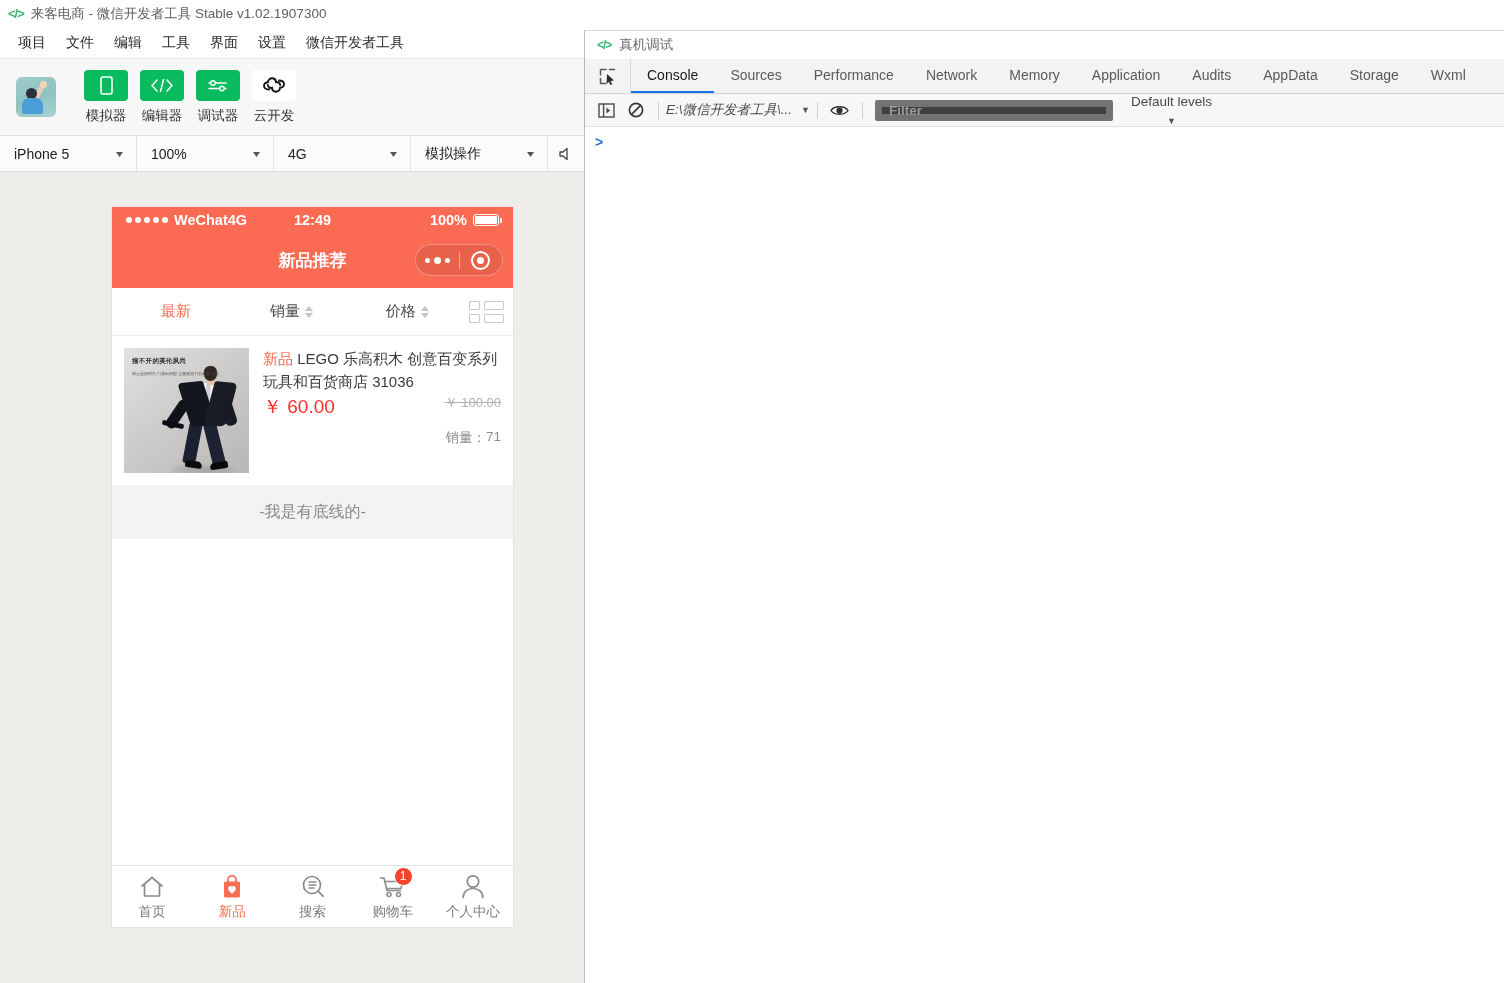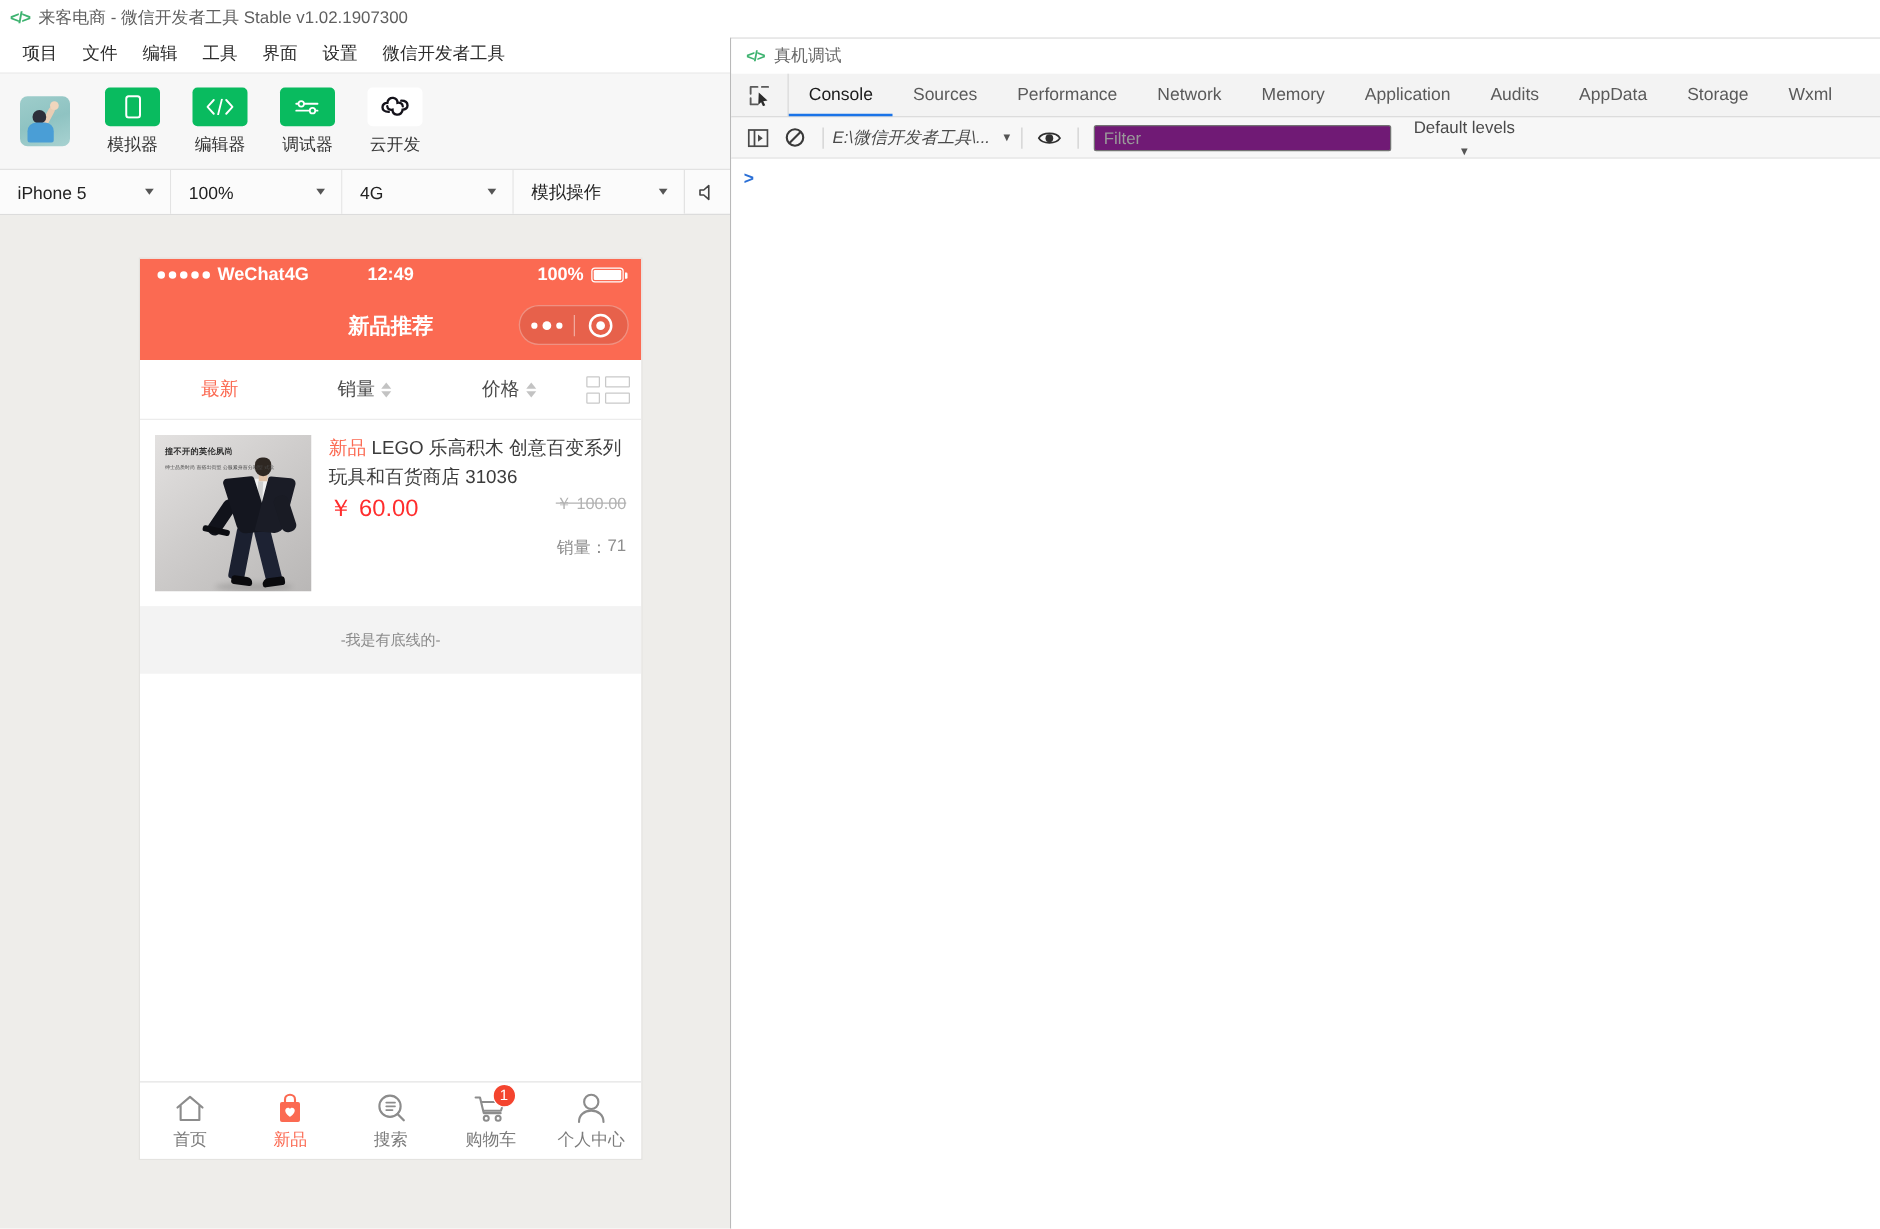--- a/index.html
+++ b/index.html
@@ -40,21 +40,21 @@
   .avatar {
     width:40px; height:40px; border-radius:6px;
     background: linear-gradient(160deg,#9ecdcb 0%,#8fc3c2 50%,#a8d2d1 100%);
     position:relative; overflow:hidden;
   }
   .avatar .fig-head { position:absolute; left:10px; top:11px; width:11px; height:11px; border-radius:50%; background:#2d2f3a; }
   .avatar .fig-body { position:absolute; left:6px; top:21px; width:21px; height:16px; border-radius:7px 7px 2px 2px; background:#4a9ed6; }
   .avatar .fig-arm  { position:absolute; left:20px; top:8px; width:5px; height:17px; background:#e9cdb4; transform:rotate(28deg); border-radius:3px;}
   .avatar .fig-hand { position:absolute; left:24px; top:4px; width:7px; height:7px; border-radius:50%; background:#f0d6bd; }
 
-  .tool-btns { display:flex; align-items:center; gap:14px; }
+  .tool-btns { display:flex; align-items:center; }
   .tool-btn { width:56px; display:flex; flex-direction:column; align-items:center; cursor:pointer; }
   .tool-ico {
     width:44px; height:31px; border-radius:4px;
     display:flex; align-items:center; justify-content:center;
     color:#ffffff;
   }
   .tool-ico.green { background:#09bb5f; }
   .tool-ico.white { background:#ffffff; color:#14121a; }
   .tool-label { margin-top:6px; font-size:13.5px; color:#333; white-space:nowrap; }
 
@@ -158,21 +158,21 @@
   .man .shadow { position:absolute; left:12px; top:100px; width:62px; height:7px; background:rgba(0,0,0,0.13); border-radius:50%; filter:blur(2px); }
 
   .prod-info { flex:1; display:flex; flex-direction:column; min-width:0; }
   .prod-title { font-size:15px; line-height:1.52; color:#3b3b3b; }
   .prod-title .badge { color:#fb6a52; }
   .price-row { display:flex; align-items:flex-start; margin-top:0; }
   .price-now { font-size:19px; color:#ff2d2d; flex:1; }
   .price-old { font-size:13px; color:#b2b2b2; text-decoration:line-through; }
   .sold-row { display:flex; justify-content:flex-end; margin-top:9px; font-size:13.5px; color:#8d8d8d; }
 
-  .bottomline { height:54px; display:flex; align-items:center; justify-content:center; font-size:12px; color:#8a8a8a; background:#f3f3f3;}
+  .bottomline { height:54px; display:flex; align-items:center; justify-content:center; font-size:16px; color:#8a8a8a; background:#f3f3f3;}
   .list-filler { flex:1; background:#fff; }
 
   .tabbar {
     height:62px; background:#fff; border-top:1px solid #e4e4e4;
     display:flex; align-items:center; flex:0 0 auto;
   }
   .tab { flex:1; display:flex; flex-direction:column; align-items:center; justify-content:center; gap:4px; cursor:pointer; position:relative; }
   .tab-label { font-size:13.5px; color:#7b7b7b; }
   .tab.active .tab-label { color:#fb6a52; }
   .tab-ico { height:26px; display:flex; align-items:flex-end; justify-content:center; position:relative; }
@@ -201,22 +201,22 @@
   }
   .dt-tab.active { color:#1a1a1a; border-bottom:2px solid #1a73e8; }
 
   .dt-filterbar { height:33px; display:flex; align-items:center; gap:0; border-bottom:1px solid #e0e0e0; background:#f7f7f7; padding-left:6px; }
   .dt-ibtn { width:30px; height:33px; display:flex; align-items:center; justify-content:center; cursor:pointer; color:#5a5a5a; }
   .dt-vdiv { width:1px; height:17px; background:#cfcfcf; margin:0 7px; }
   .dt-ctx { font-size:13.5px; color:#4a4a4a; display:flex; align-items:center; gap:9px; cursor:pointer; max-width:175px;font-style:italic; }
   .dt-ctx .cname { overflow:hidden; text-overflow:ellipsis; white-space:nowrap; }
   .dt-caret { font-size:9px; color:#555; }
   .dt-filter-input {
-    flex:0 0 238px; height:21px; background:#701a75; border:1px solid #737373; border-radius:2px;
-    font-size:13.5px; color:#9a9a9a; padding:0 7px; display:flex; align-items:center; margin-left:5px;
+    flex:0 0 238px; height:21px; background:#404040; border:7px solid #737373; border-radius:2px;
+    font-size:13.5px; color:#9a9a9a; padding:0 7px; display:flex; align-items:center; margin-left:5px;font-weight:bold;
   }
   .dt-levels { font-size:13.5px; color:#4a4a4a; margin-left:18px; display:flex; align-items:center; gap:7px; cursor:pointer;flex-direction:column; }
 
   .dt-console { flex:1; background:#fff; padding-top:6px; overflow:hidden; }
   .dt-prompt { display:flex; align-items:flex-start; gap:8px; padding:2px 0 0 10px; }
   .dt-prompt .arr { color:#2a6fd6; font-size:14px; font-weight:bold; line-height:1; }
 
   svg { display:block; }
 </style>
 </head>

